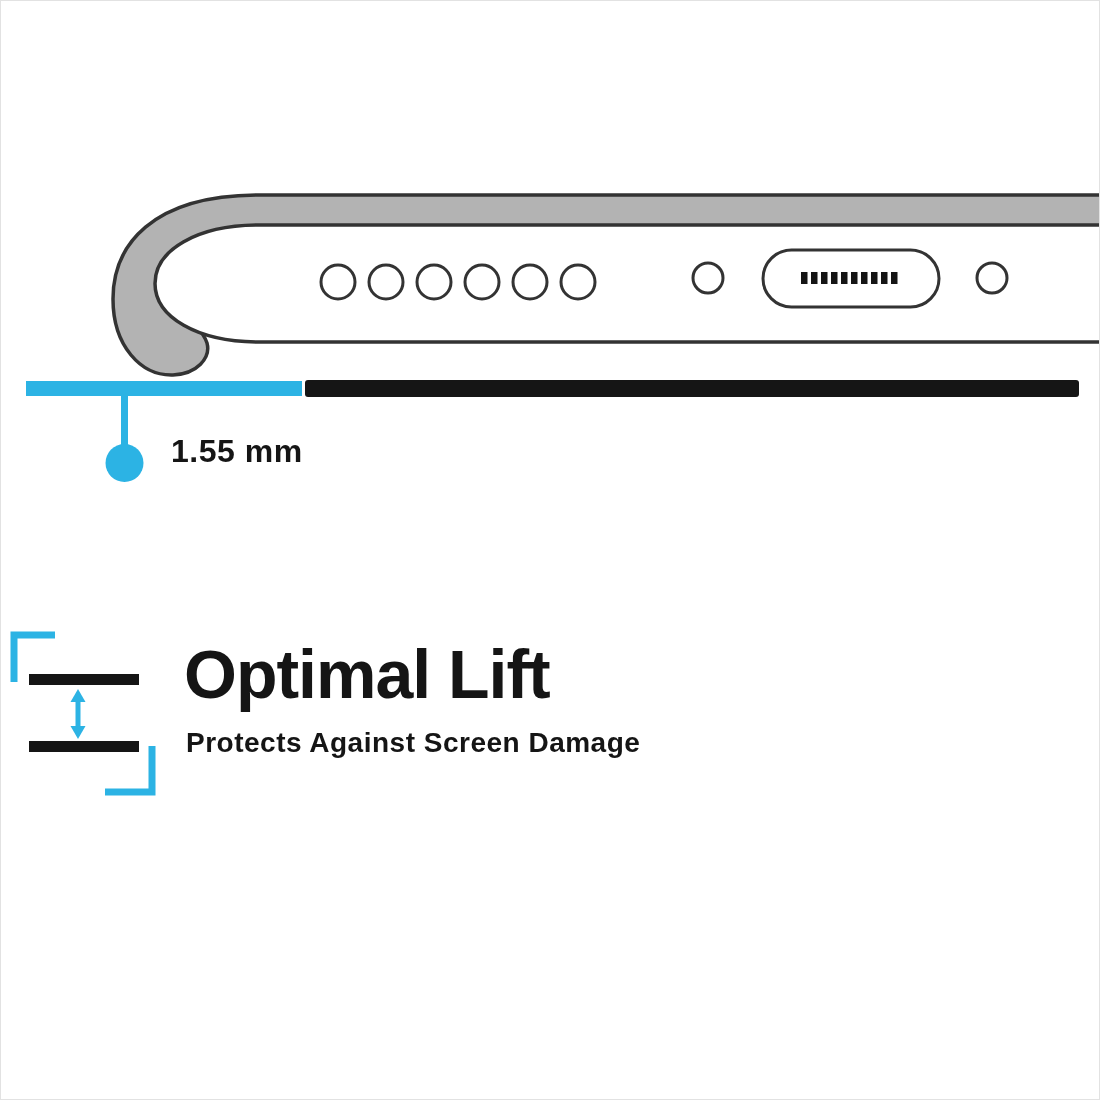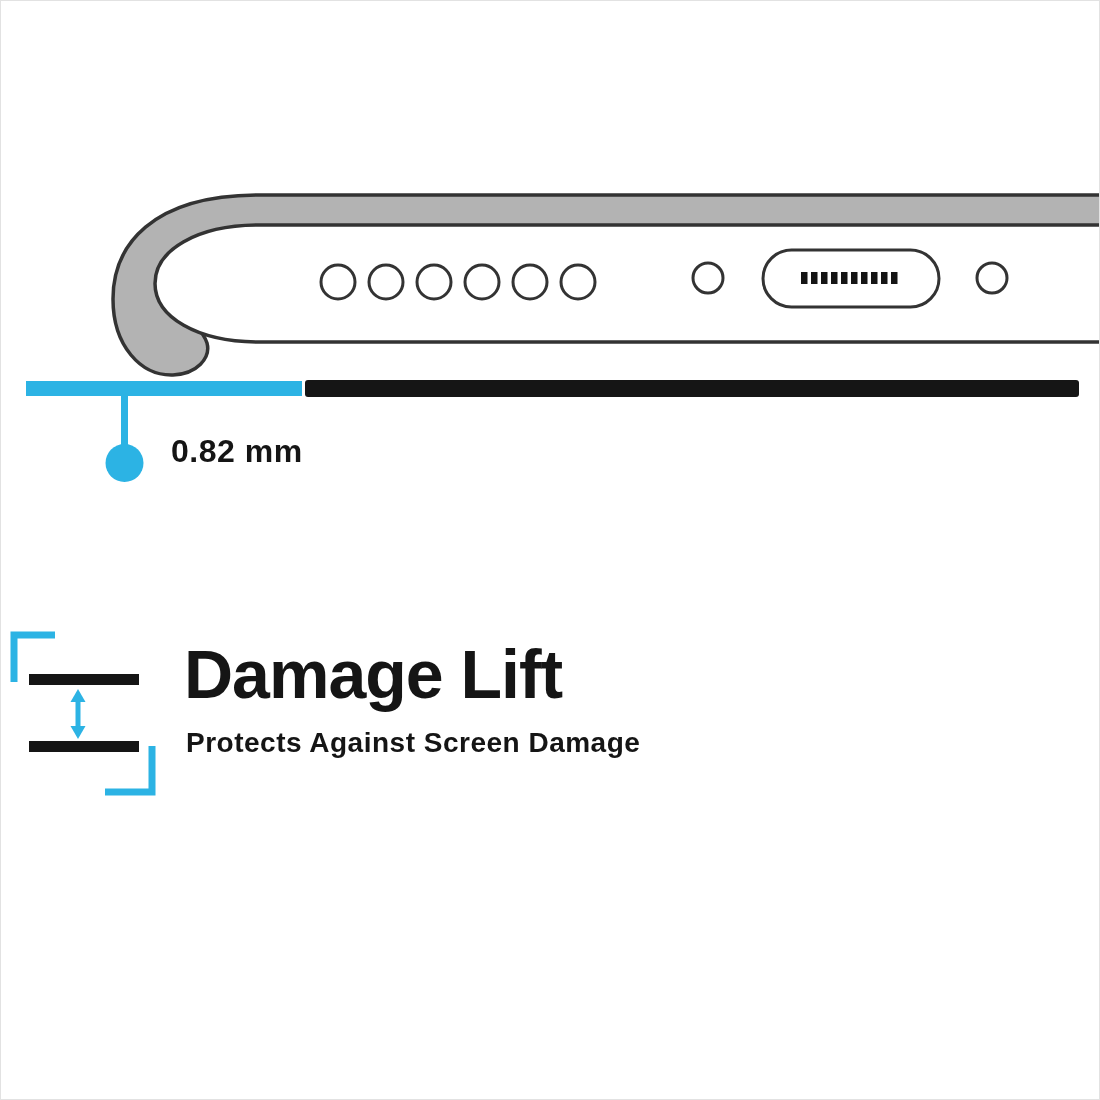--- a/index.html
+++ b/index.html
@@ -131,19 +131,19 @@
       <polyline class="bracket" points="54,634 13,634 13,681"></polyline>
       <rect class="lift-line" x="28" y="673" width="110" height="11"></rect>
       <line class="arrow-shaft" x1="77" y1="700" x2="77" y2="726"></line>
       <polygon class="arrow-head" points="77,688 69.5,701 84.5,701"></polygon>
       <polygon class="arrow-head" points="77,738 69.5,725 84.5,725"></polygon>
       <rect class="lift-line" x="28" y="740" width="110" height="11"></rect>
       <polyline class="bracket" points="104,791 151,791 151,745"></polyline>
     </g>
   </svg>
 
-  <div class="measure-label">0.82 mm</div>
+  <div class="measure-label">1.55 mm</div>
 
-  <div class="feature-title">Damage Lift</div>
+  <div class="feature-title">Optimal Lift</div>
 
   <div class="feature-subtitle">Protects Against Screen Damage</div>
 
 </div>
 
 </body></html>

